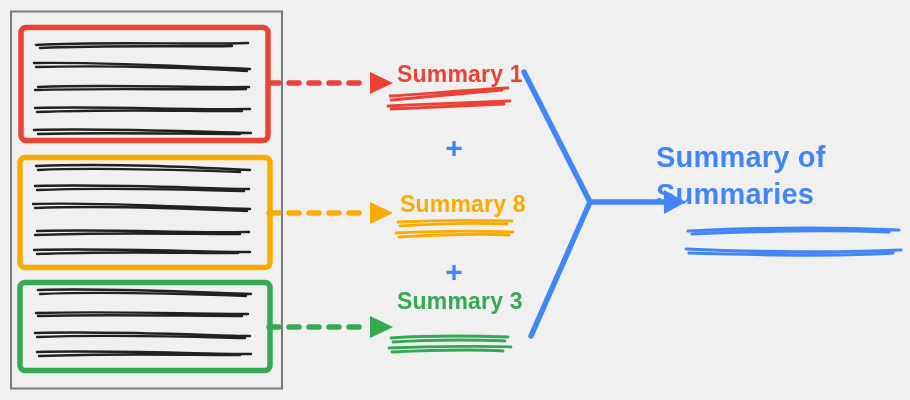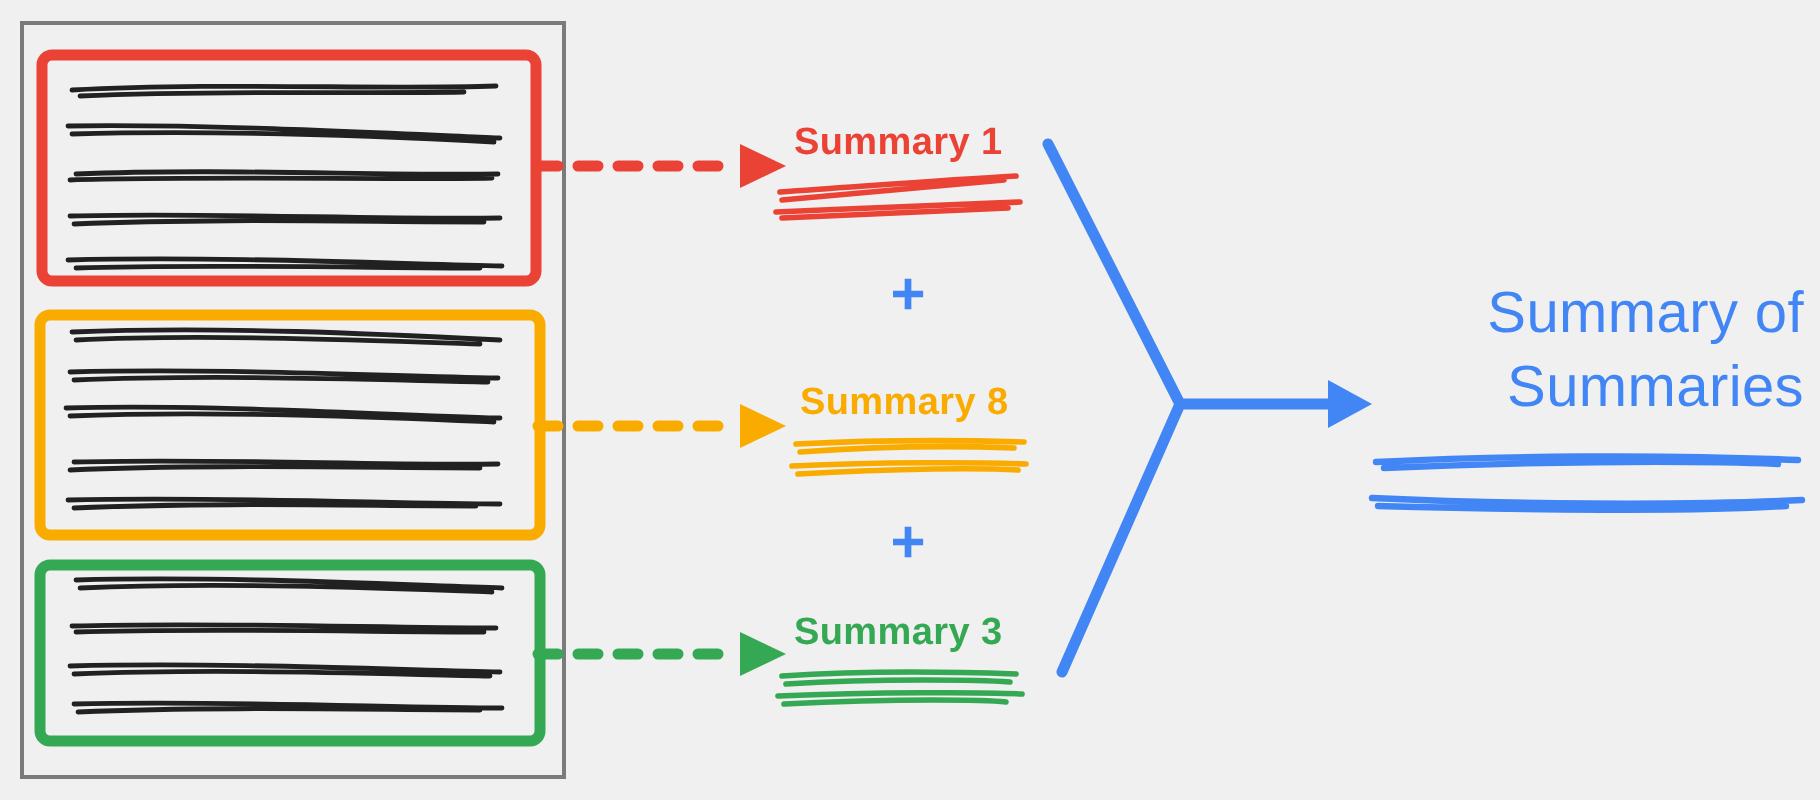--- a/index.html
+++ b/index.html
@@ -4,39 +4,39 @@
 <style>
   html,body{margin:0;padding:0;}
   .stage{
     position:relative;width:910px;height:400px;
     background:var(--background,#F0F0F0);
     font-family:"Liberation Sans",sans-serif;
     overflow:hidden;
   }
   .stage svg{position:absolute;left:0;top:0;}
   .label{
-    position:absolute;font-size:19px;font-weight:bold;
+    position:absolute;font-size:23px;font-weight:bold;
     letter-spacing:.2px;white-space:nowrap;
   }
   .c-red{color:var(--red,#EA4335);}
   .c-orange{color:var(--orange,#F9AB00);}
   .c-green{color:var(--green,#34A853);}
   .label-s1{left:397px;top:61px;}
   .label-s2{left:400px;top:191px;}
-  .label-s3{left:397px;top:306px;}
+  .label-s3{left:397px;top:288px;}
   .plus{
     position:absolute;width:28px;text-align:center;
     font-size:30px;font-weight:bold;color:var(--blue,#4285F4);
     line-height:30px;
   }
   .plus-1{left:440px;top:133px;}
   .plus-2{left:440px;top:257px;}
   .result-title{
-    position:absolute;left:688px;top:139px;width:214px;
-    text-align:right;font-size:29px;font-weight:normal;
+    position:absolute;left:656px;top:139px;width:214px;
+    text-align:left;font-size:29px;font-weight:bold;
     line-height:37px;color:var(--blue,#4285F4);letter-spacing:.2px;
   }
 </style>
 </head>
 <body>
 
 <div class="stage">
 
   <svg width="910" height="400" viewBox="0 0 910 400">
 

